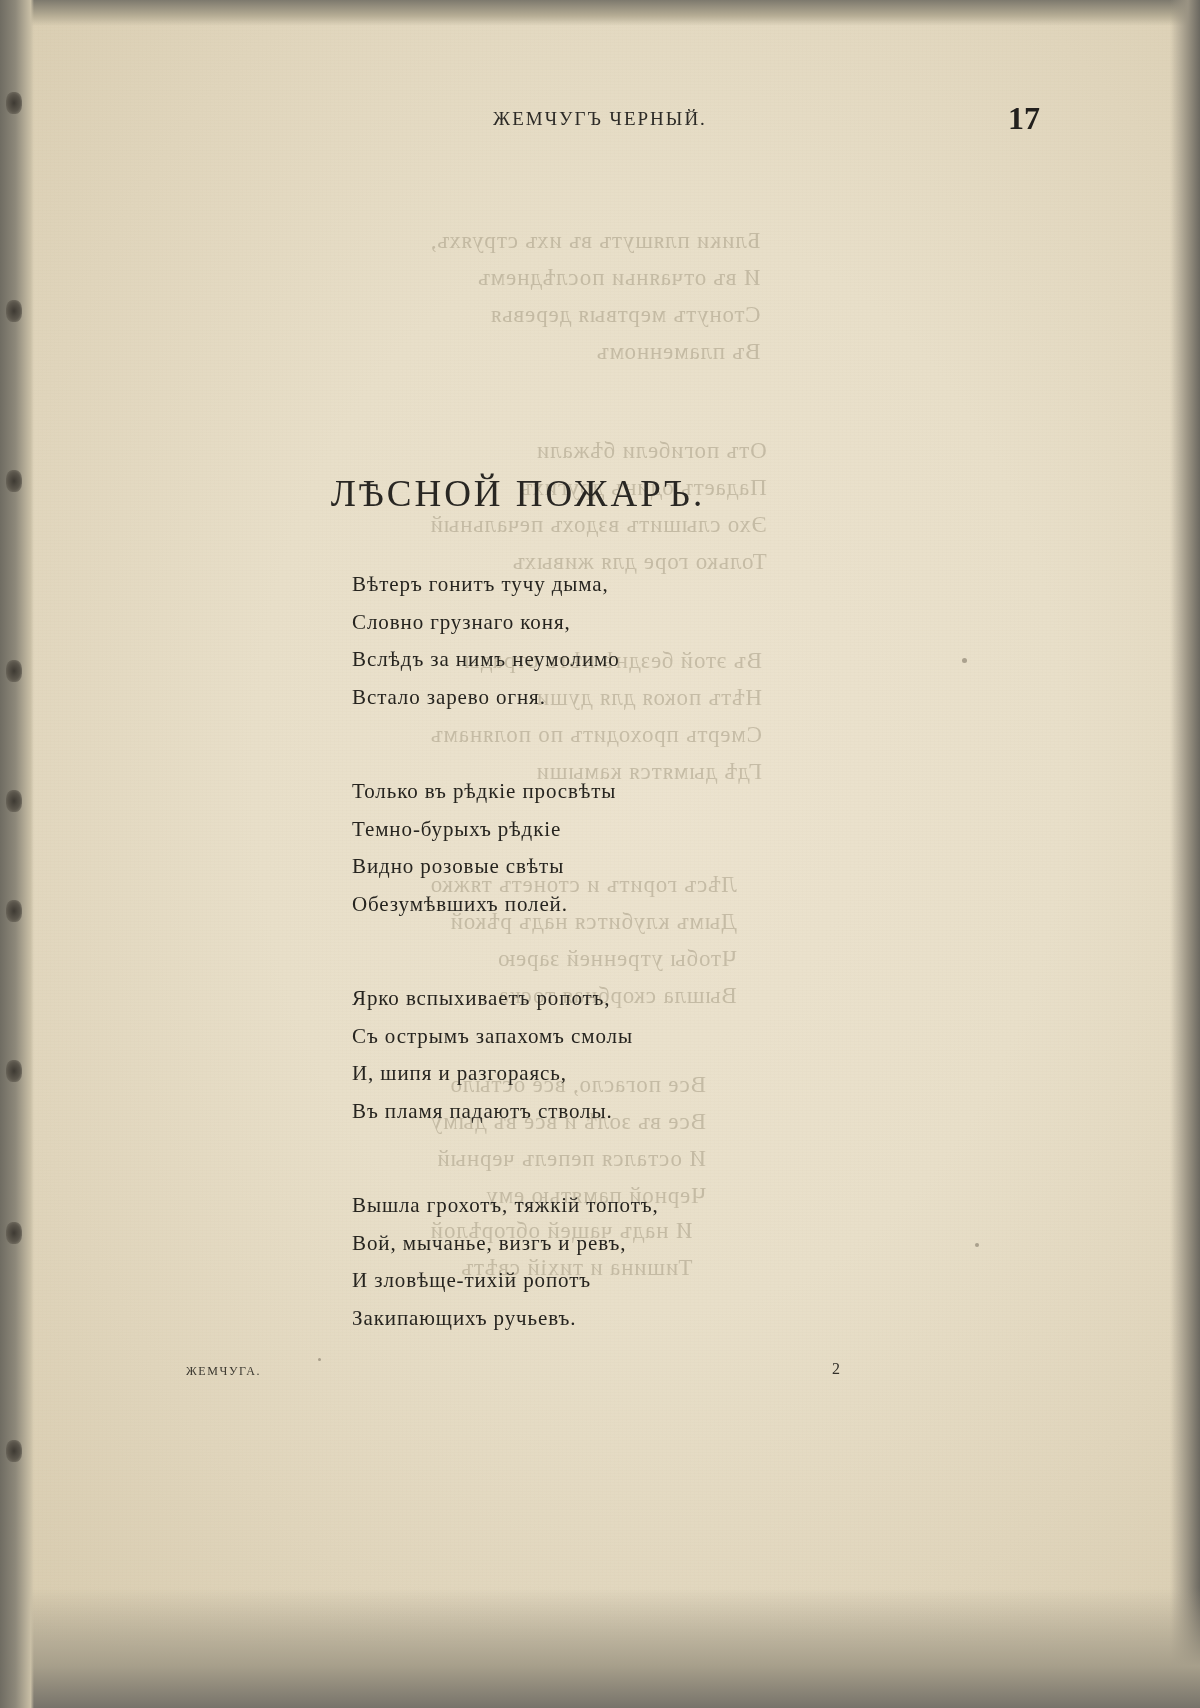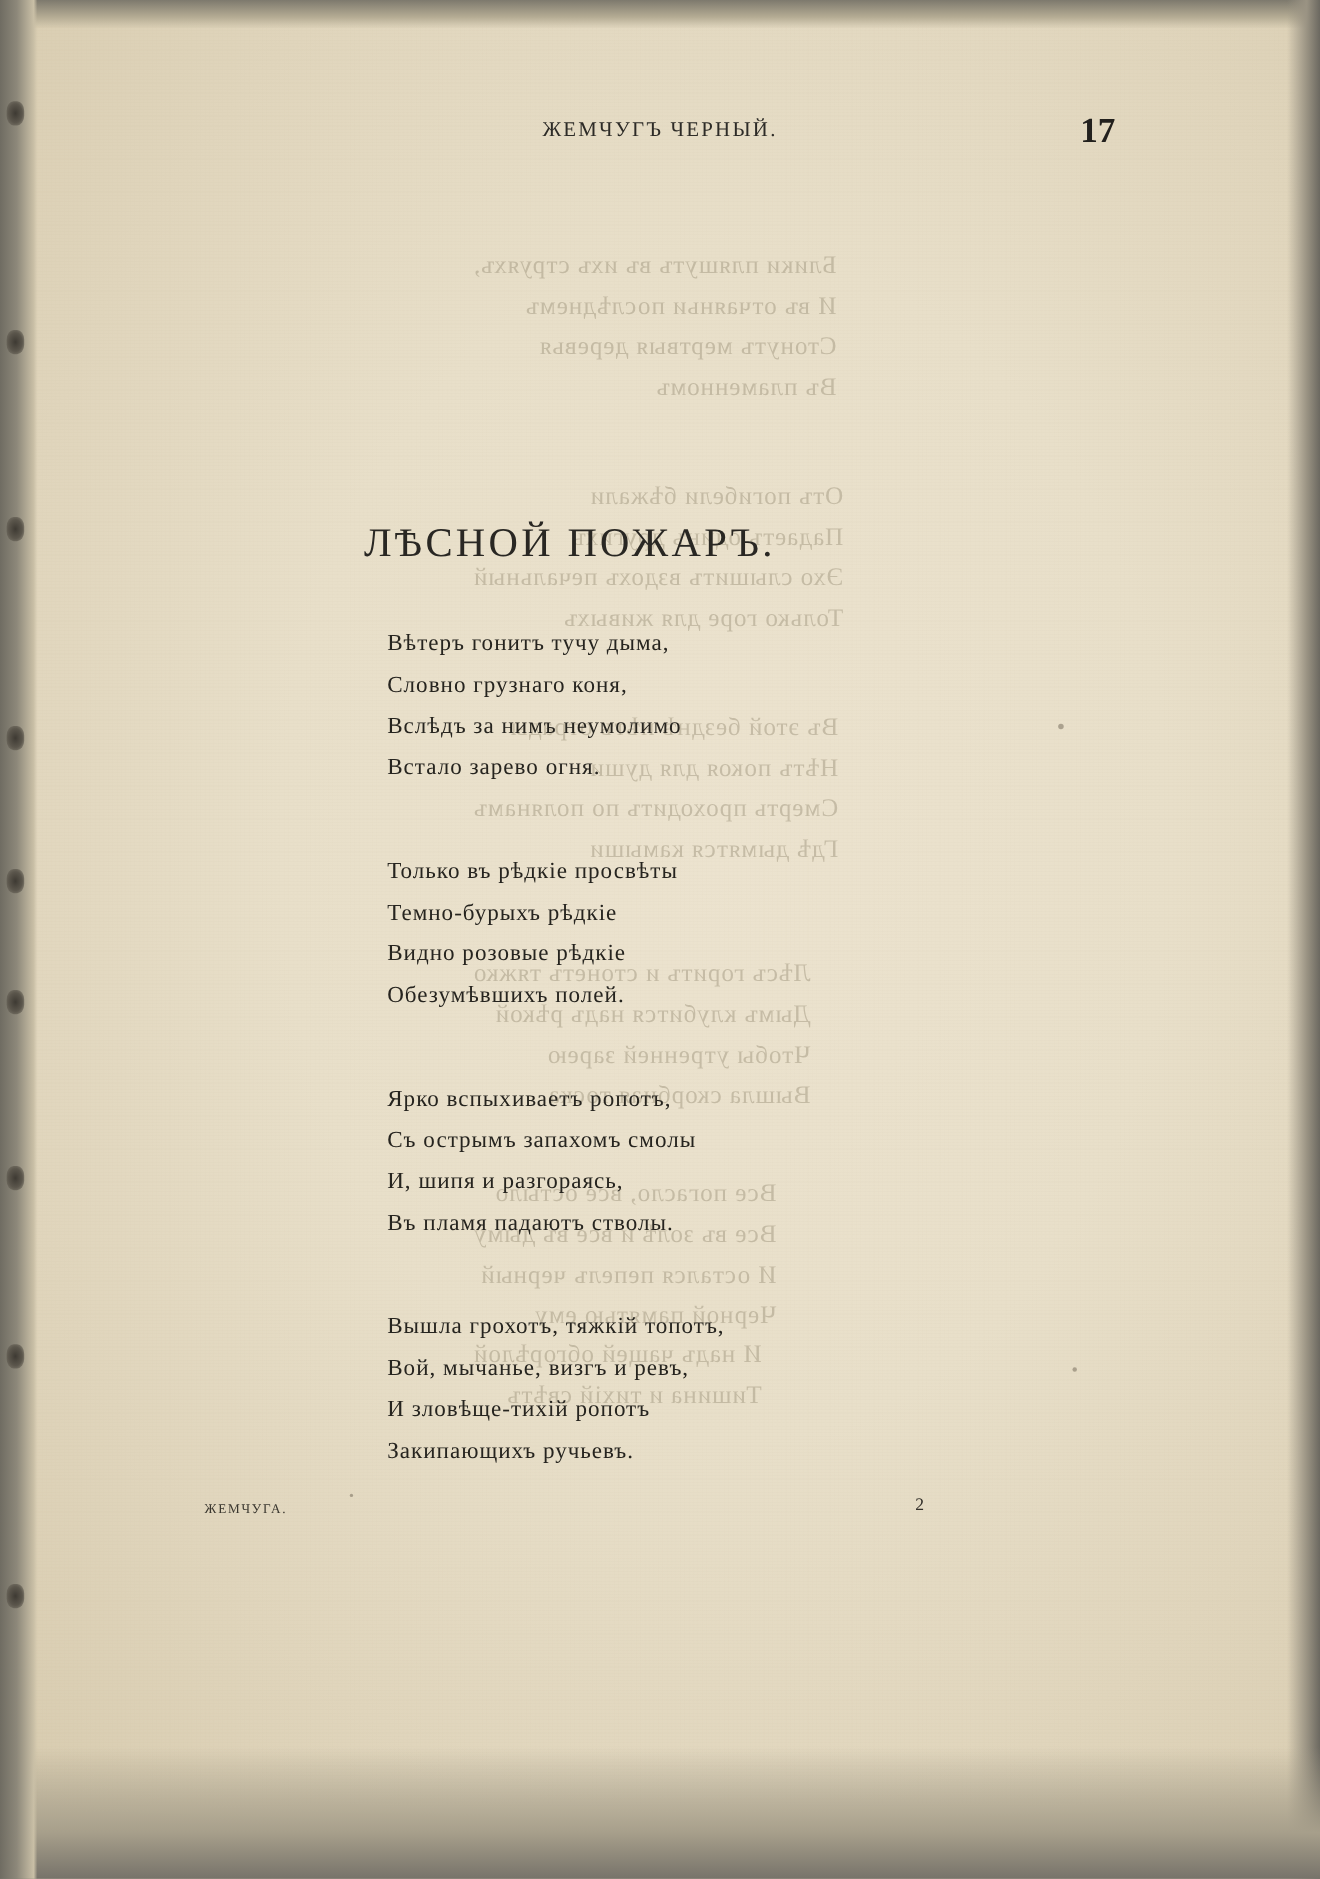--- a/index.html
+++ b/index.html
@@ -80,21 +80,21 @@
   }
   .header-title {
     display: inline-block;
     font-size: 19px;
     letter-spacing: 2.0px;
     color: #2d2b27;
     font-family: "Liberation Serif", serif;
   }
   .page-number {
     position: absolute;
-    right: 186px;
+    right: 160px;
     top: 100px;
     font-size: 32px;
     font-weight: bold;
     color: #22201d;
     font-family: "Liberation Serif", serif;
   }
 
   .poem-title {
     position: absolute;
     left: 0; top: 472px;
@@ -208,21 +208,21 @@
   <div class="stanzas">
     <div class="stanza">
       <div class="line">Вѣтеръ гонитъ тучу дыма,</div>
       <div class="line">Словно грузнаго коня,</div>
       <div class="line">Вслѣдъ за нимъ неумолимо</div>
       <div class="line">Встало зарево огня.</div>
     </div>
     <div class="stanza">
       <div class="line">Только въ рѣдкіе просвѣты</div>
       <div class="line">Темно-бурыхъ рѣдкіе</div>
-      <div class="line">Видно розовые рѣдкіе</div>
+      <div class="line">Видно розовые свѣты</div>
       <div class="line">Обезумѣвшихъ полей.</div>
     </div>
     <div class="stanza">
       <div class="line">Ярко вспыхиваетъ ропотъ,</div>
       <div class="line">Съ острымъ запахомъ смолы</div>
       <div class="line">И, шипя и разгораясь,</div>
       <div class="line">Въ пламя падаютъ стволы.</div>
     </div>
     <div class="stanza">
       <div class="line">Вышла грохотъ, тяжкій топотъ,</div>

